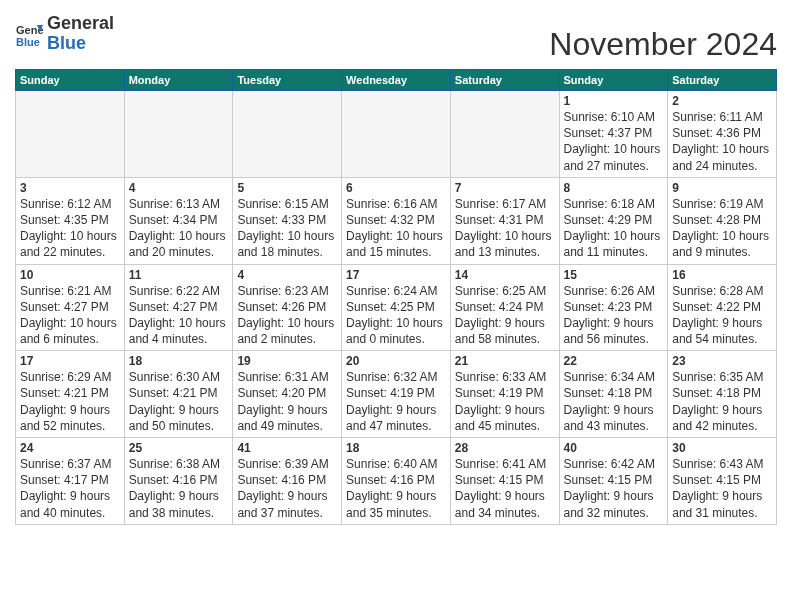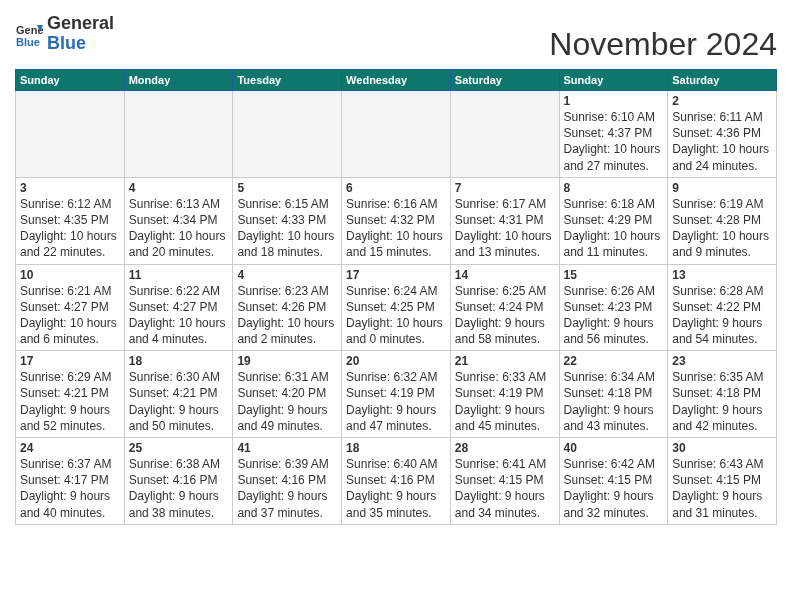--- a/index.html
+++ b/index.html
@@ -190,21 +190,21 @@
           </td>
           <td class="has-content">
             <div class="day-number">14</div>
             <div class="day-info">Sunrise: 6:25 AM<br>Sunset: 4:24 PM<br>Daylight: 9 hours and 58 minutes.</div>
           </td>
           <td class="has-content">
             <div class="day-number">15</div>
             <div class="day-info">Sunrise: 6:26 AM<br>Sunset: 4:23 PM<br>Daylight: 9 hours and 56 minutes.</div>
           </td>
           <td class="has-content">
-            <div class="day-number">13</div>
+            <div class="day-number">16</div>
             <div class="day-info">Sunrise: 6:28 AM<br>Sunset: 4:22 PM<br>Daylight: 9 hours and 54 minutes.</div>
           </td>
         </tr>
         <tr>
           <td class="has-content">
             <div class="day-number">17</div>
             <div class="day-info">Sunrise: 6:29 AM<br>Sunset: 4:21 PM<br>Daylight: 9 hours and 52 minutes.</div>
           </td>
           <td class="has-content">
             <div class="day-number">18</div>

